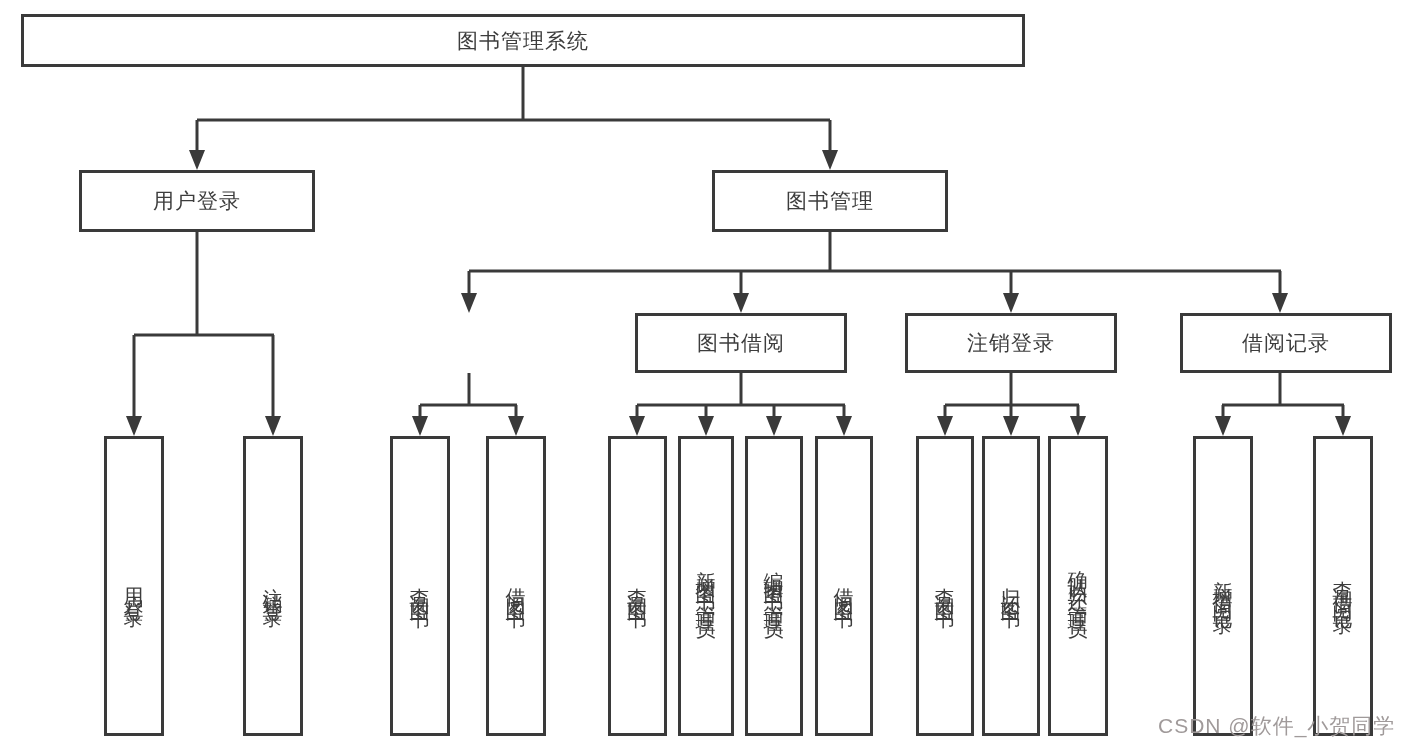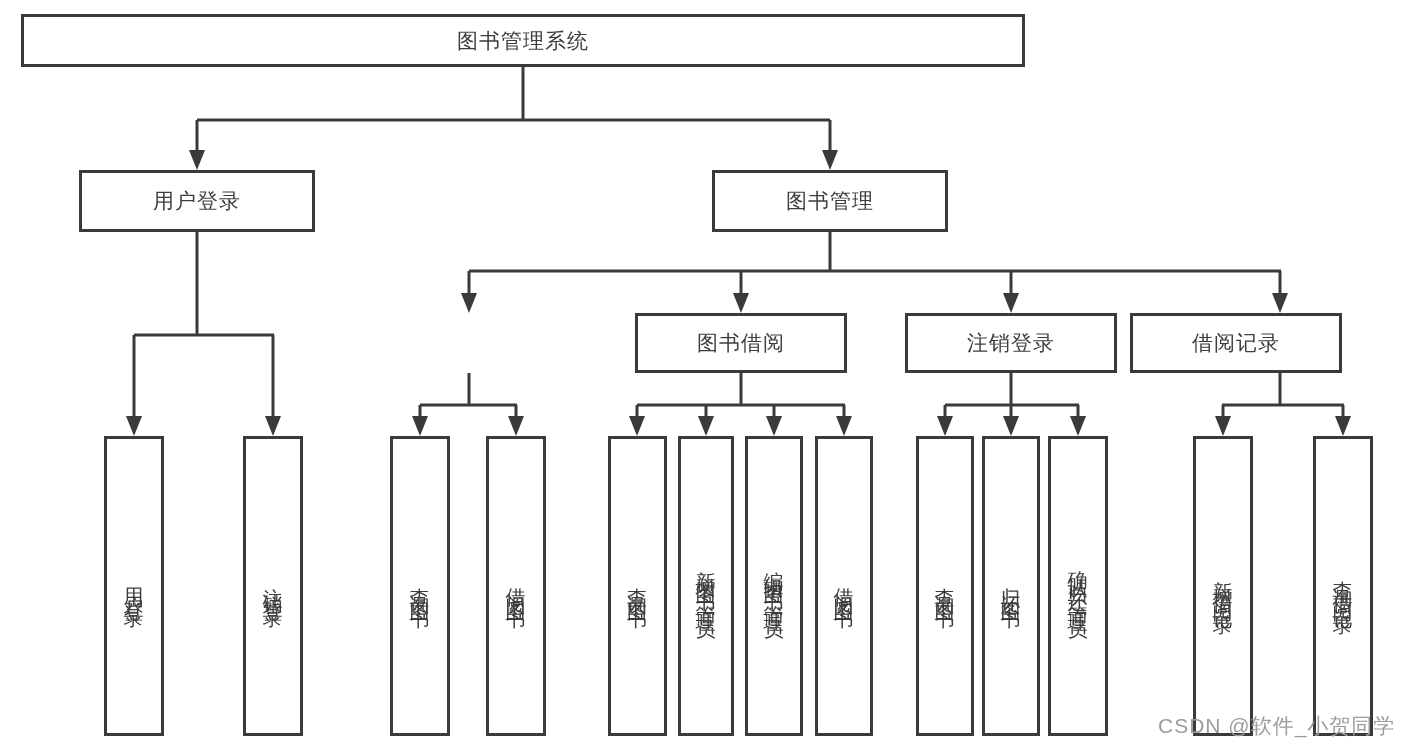--- a/index.html
+++ b/index.html
@@ -128,21 +128,21 @@
     </g>
   </svg>
 
   <div class="node h-node" style="left:21px;top:14px;width:1004px;height:53px;">图书管理系统</div>
 
   <div class="node h-node" style="left:79px;top:170px;width:236px;height:62px;">用户登录</div>
   <div class="node h-node" style="left:712px;top:170px;width:236px;height:62px;">图书管理</div>
 
   <div class="node h-node" style="left:635px;top:313px;width:212px;height:60px;">图书借阅</div>
   <div class="node h-node" style="left:905px;top:313px;width:212px;height:60px;">注销登录</div>
-  <div class="node h-node" style="left:1130px;top:313px;width:212px;height:60px;">借阅记录</div>
+  <div class="node h-node" style="left:1180px;top:313px;width:212px;height:60px;">借阅记录</div>
 
   <div class="node v-node" style="left:104px;top:436px;width:60px;height:300px;">用户登录</div>
   <div class="node v-node" style="left:243px;top:436px;width:60px;height:300px;">注销登录</div>
 
   <div class="node v-node" style="left:390px;top:436px;width:60px;height:300px;">查询图书</div>
   <div class="node v-node" style="left:486px;top:436px;width:60px;height:300px;">借阅图书</div>
 
   <div class="node v-node" style="left:608px;top:436px;width:59px;height:300px;">查询图书</div>
   <div class="node v-node" style="left:678px;top:436px;width:56px;height:300px;">新增图书（管理员）</div>
   <div class="node v-node" style="left:745px;top:436px;width:58px;height:300px;">编辑图书（管理员）</div>

